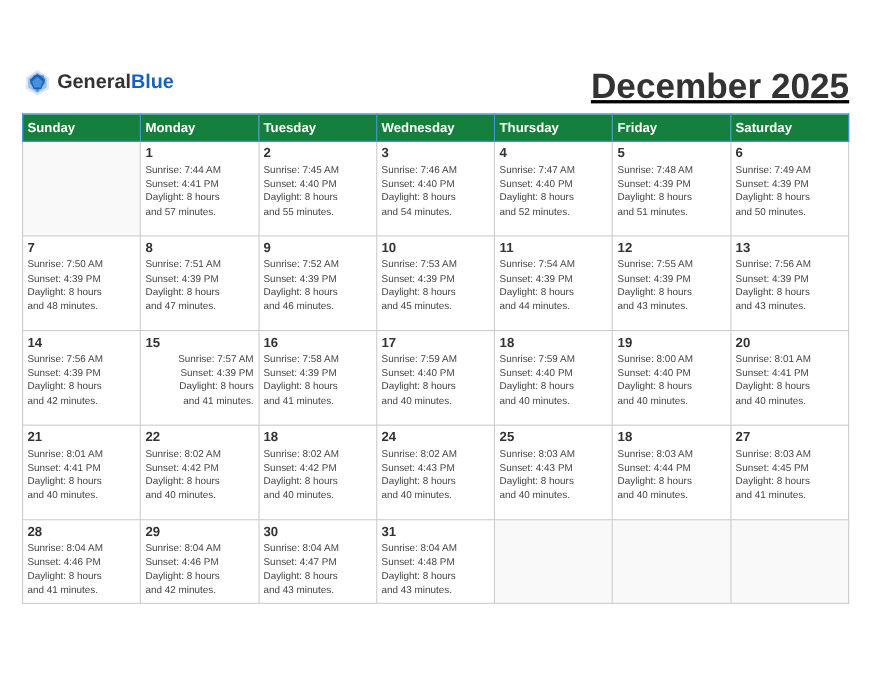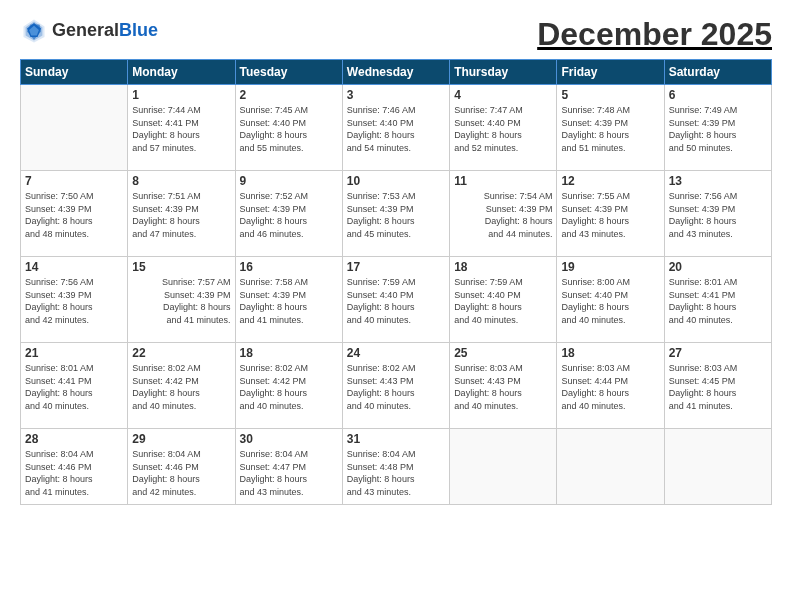--- a/index.html
+++ b/index.html
@@ -14,20 +14,21 @@
       width: 792px;
       min-height: 612px;
       padding: 16px 20px 10px 20px;
       background: #fff;
     }
     .header {
       display: flex;
       justify-content: space-between;
       align-items: flex-start;
       margin-bottom: 6px;
+      margin-top: 44px;
     }
     .logo {
       display: flex;
       align-items: center;
       gap: 4px;
     }
     .logo-text-general {
       font-size: 18px;
       font-weight: bold;
       color: #333;
@@ -53,21 +54,21 @@
     .location {
       font-size: 15px;
       color: #555;
     }
     .calendar {
       width: 100%;
       border-collapse: collapse;
       table-layout: fixed;
     }
     .calendar th {
-      background: #0c4a6e;
+      background: #15803d;
       color: #fff;
       font-size: 12px;
       font-weight: bold;
       padding: 5px 4px;
       text-align: left;
       border: 1px solid #4a90d9;
     }
     .calendar td {
       border: 1px solid #ccc;
       vertical-align: top;
@@ -199,21 +200,21 @@
           </td>
           <td>
             <div class="day-number">10</div>
             <div class="day-info" style="white-space: pre-line;">Sunrise: 7:53 AM
 Sunset: 4:39 PM
 Daylight: 8 hours
 and 45 minutes.</div>
           </td>
           <td>
             <div class="day-number">11</div>
-            <div class="day-info" style="white-space: pre-line; text-align: right;">Sunrise: 7:54 AM
+            <div class="day-info" style="white-space: pre-line;">Sunrise: 7:54 AM
 Sunset: 4:39 PM
 Daylight: 8 hours
 and 44 minutes.</div>
           </td>
           <td>
             <div class="day-number">12</div>
             <div class="day-info" style="white-space: pre-line;">Sunrise: 7:55 AM
 Sunset: 4:39 PM
 Daylight: 8 hours
 and 43 minutes.</div>

